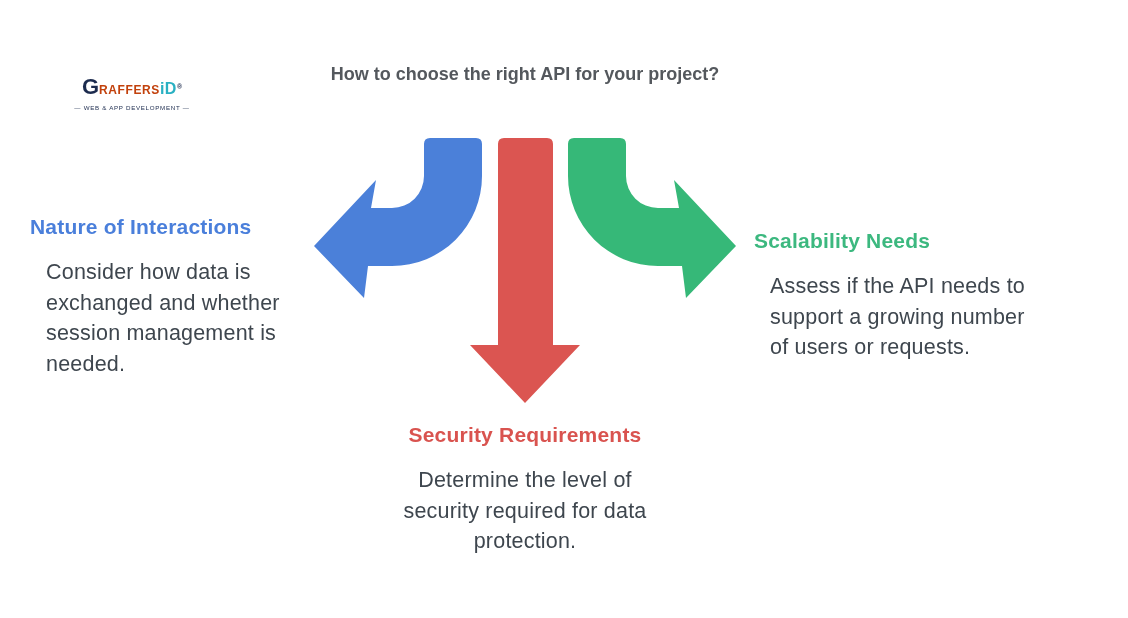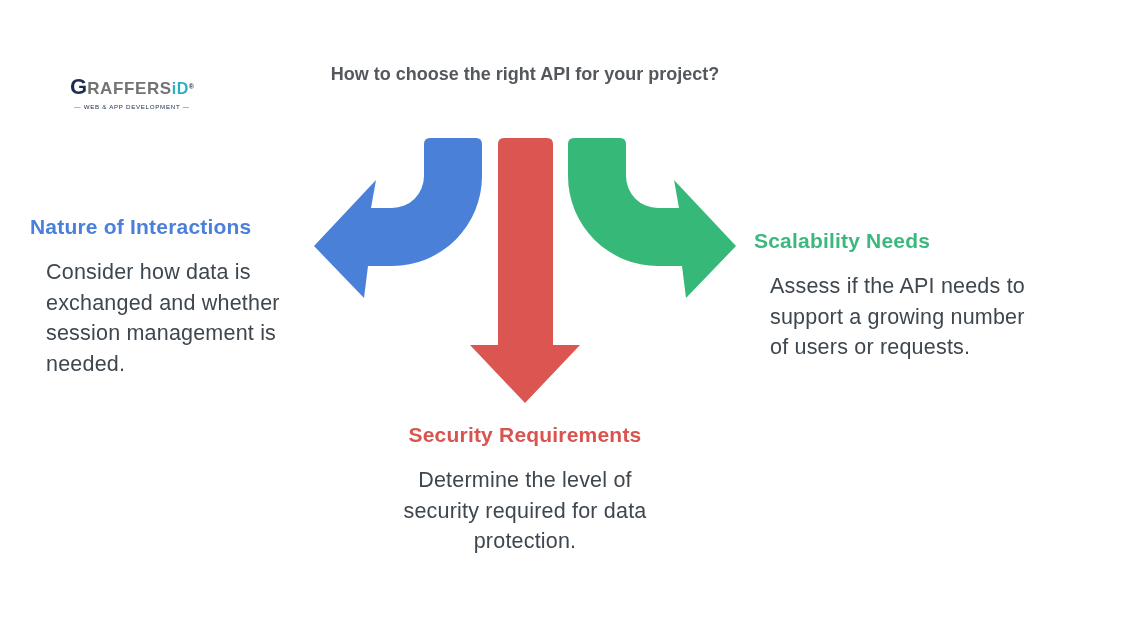--- a/index.html
+++ b/index.html
@@ -4,21 +4,21 @@
 <style>
   html,body{margin:0;padding:0;background:#ffffff;}
   .canvas{
     position:relative;width:1128px;height:618px;background:#ffffff;
     font-family:"Liberation Sans","DejaVu Sans",sans-serif;overflow:hidden;
   }
   
   .logo{position:absolute;left:62px;top:74px;width:140px;text-align:center;}
   .logo .brand{white-space:nowrap;line-height:26px;}
   .logo .g{font-size:22px;font-weight:bold;color:#1c2b4e;}
-  .logo .raffers{font-size:17px;font-weight:bold;color:#737373;letter-spacing:.6px;}
+  .logo .raffers{font-size:12px;font-weight:bold;color:#c2410c;letter-spacing:.6px;}
   .logo .id{font-size:16px;font-weight:bold;color:#29b0c2;letter-spacing:.5px;}
   .logo .reg{font-size:7px;font-weight:bold;color:#1c2b4e;vertical-align:top;}
   .logo .tagline{font-size:6.2px;letter-spacing:.7px;color:#1c2b4e;margin-top:1px;white-space:nowrap;}
   
   .title{
     position:absolute;left:0;top:60px;width:1050px;text-align:center;
     font-size:18px;font-weight:bold;color:#54585d;line-height:29.5px;
   }
   .title .inner{display:inline-block;max-width:420px;}
   

